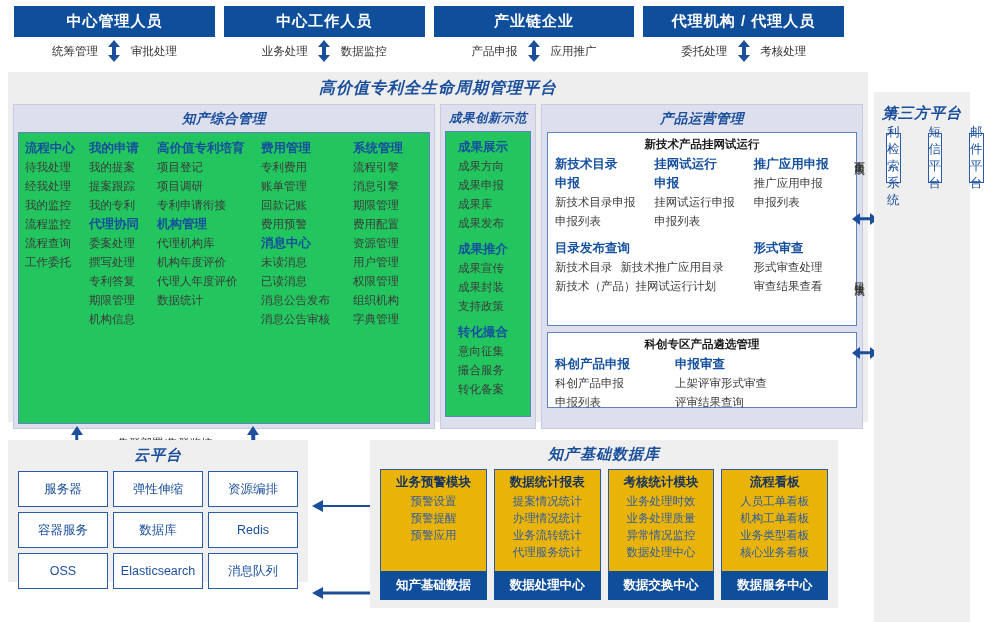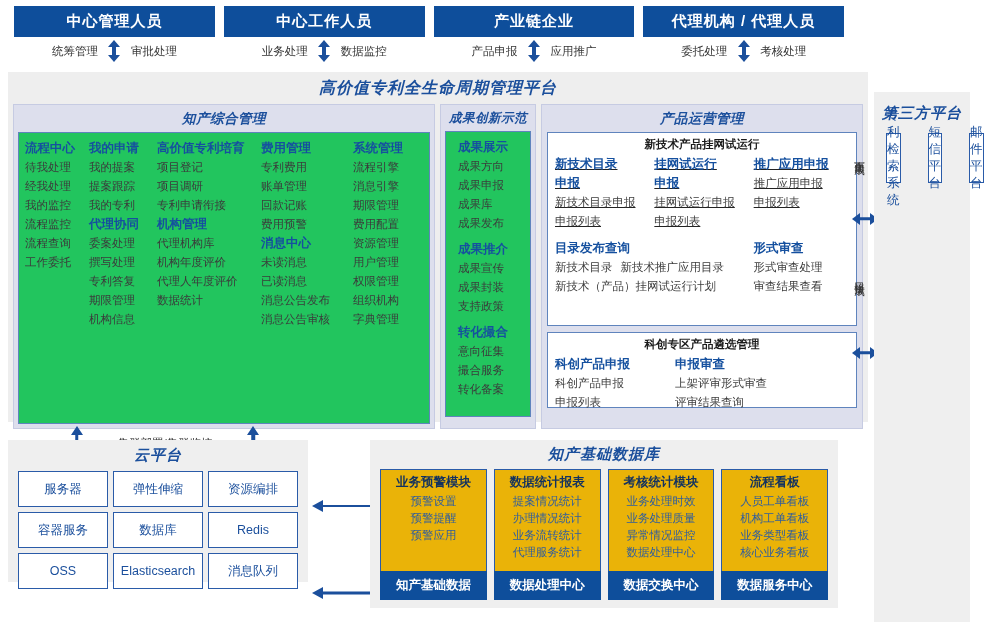--- a/index.html
+++ b/index.html
@@ -287,21 +287,21 @@
         <div class="ci">撮合服务</div>
         <div class="ci">转化备案</div>
       </div>
     </div>
 
     <div class="sec" style="width:320px;">
       <div class="sec-title">产品运营管理</div>
 
       <div class="subbox" style="margin:0 5px 6px;height:192px;padding:0 7px;">
         <div class="subbox-title">新技术产品挂网试运行</div>
-        <div style="display:flex;gap:4px;text-decoration:underline;">
+        <div style="display:flex;gap:4px;">
           <div style="width:100px;">
             <div class="ch" style="white-space:normal;width:72px;">新技术目录申报</div>
             <div class="ci">新技术目录申报</div>
             <div class="ci">申报列表</div>
           </div>
           <div style="width:100px;">
             <div class="ch" style="white-space:normal;width:72px;">挂网试运行申报</div>
             <div class="ci">挂网试运行申报</div>
             <div class="ci">申报列表</div>
           </div>

